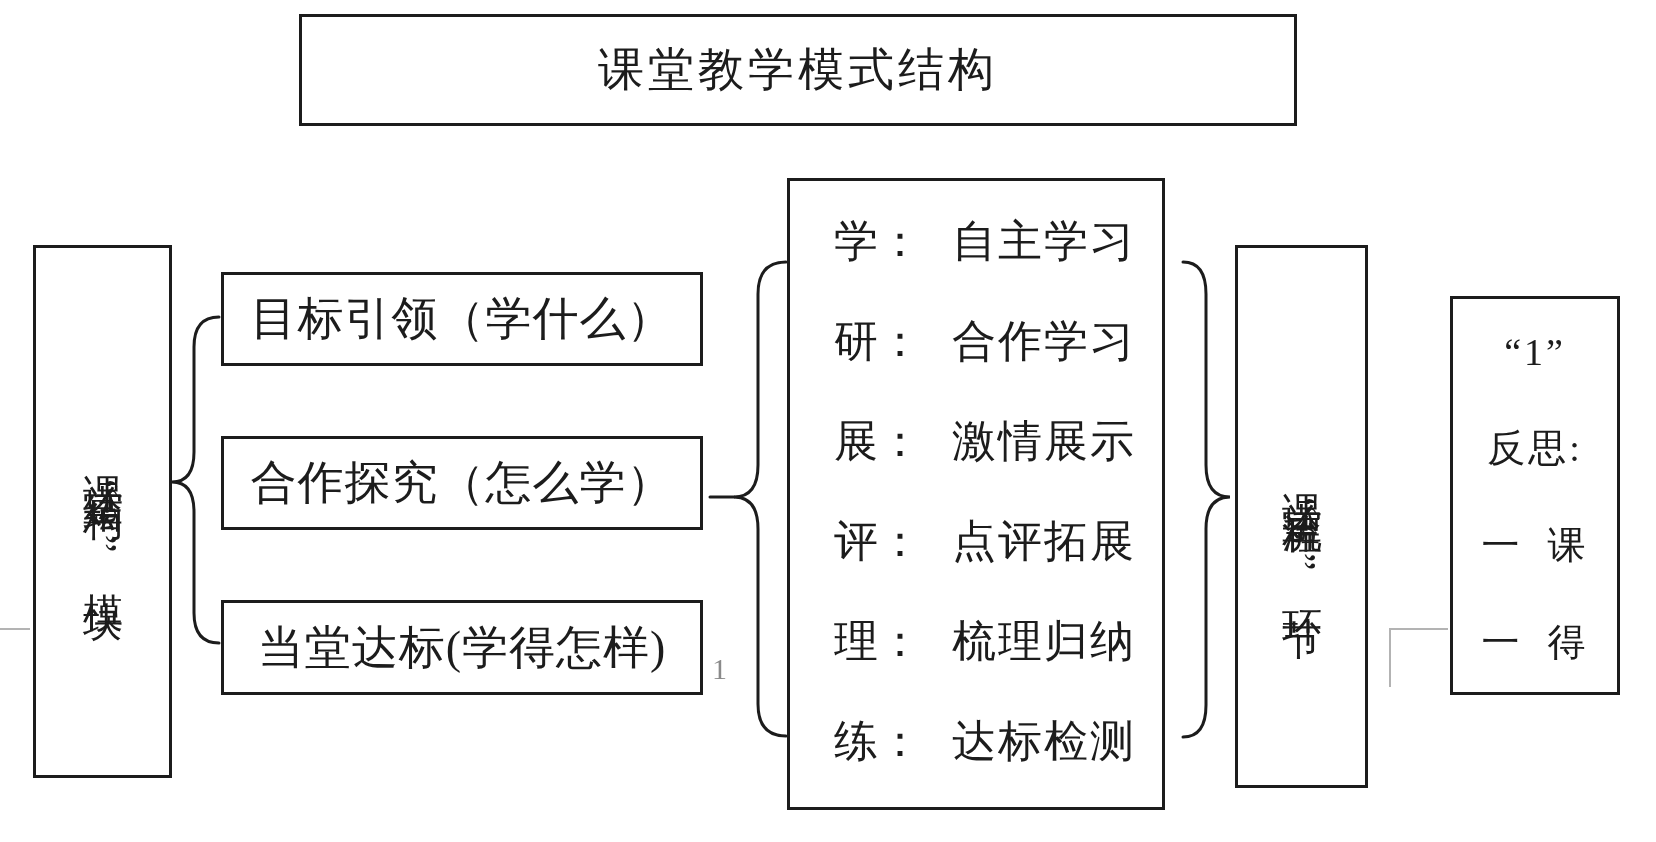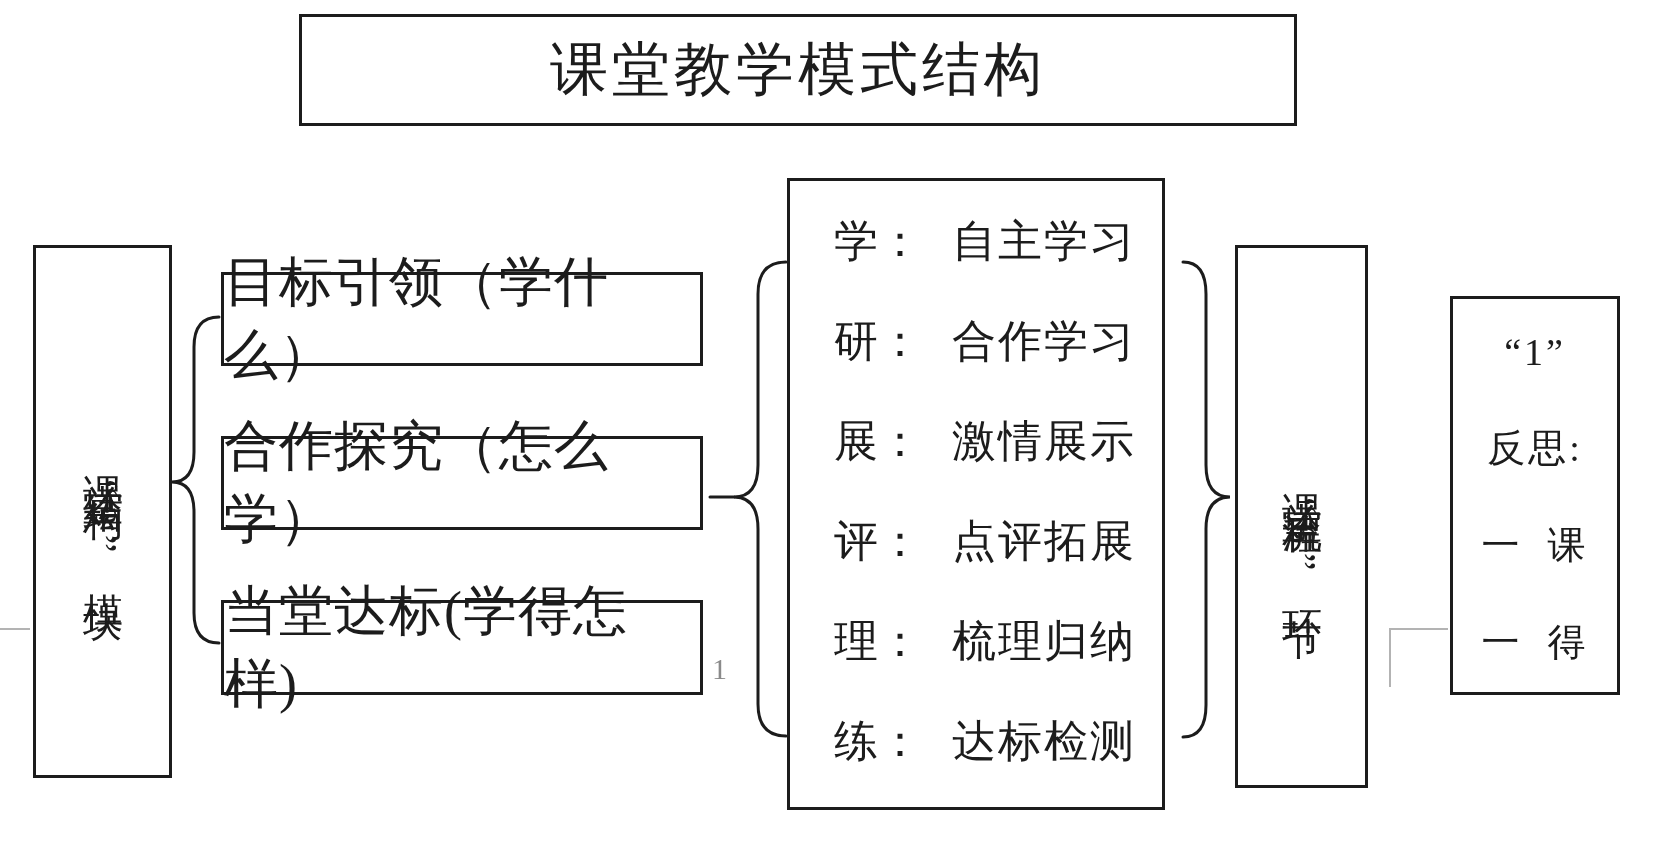--- a/index.html
+++ b/index.html
@@ -24,35 +24,35 @@
   
   .title-box { left: 299px; top: 14px; width: 998px; height: 112px; }
   .title-num {
     font-family: "Liberation Sans", "DejaVu Sans", sans-serif;
     font-weight: 700;
     font-size: 66px;
     letter-spacing: 2px;
     margin-right: 14px;
   }
   .title-text {
-    font-size: 58px;
+    font-size: 46px;
     letter-spacing: 4px;
     font-weight: 400;
   }
   
   .left-box { left: 33px; top: 245px; width: 139px; height: 533px; }
   .vtext {
     writing-mode: vertical-rl;
     text-orientation: mixed;
     font-size: 40px;
     letter-spacing: 9px;
     line-height: 1;
   }
   
-  .sbox { left: 221px; width: 482px; height: 94px; font-size: 54px; letter-spacing: 1px; }
+  .sbox { left: 221px; width: 482px; height: 94px; font-size: 46px; letter-spacing: 1px; }
   .sbox-1 { top: 272px; }
   .sbox-2 { top: 436px; }
   .sbox-3 { top: 600px; height: 95px; }
   
   .big-box {
     position: absolute;
     left: 787px; top: 178px; width: 378px; height: 632px;
     border: 3px solid #1c1c1c; box-sizing: border-box; background: #fff;
     padding-top: 10px;
   }

